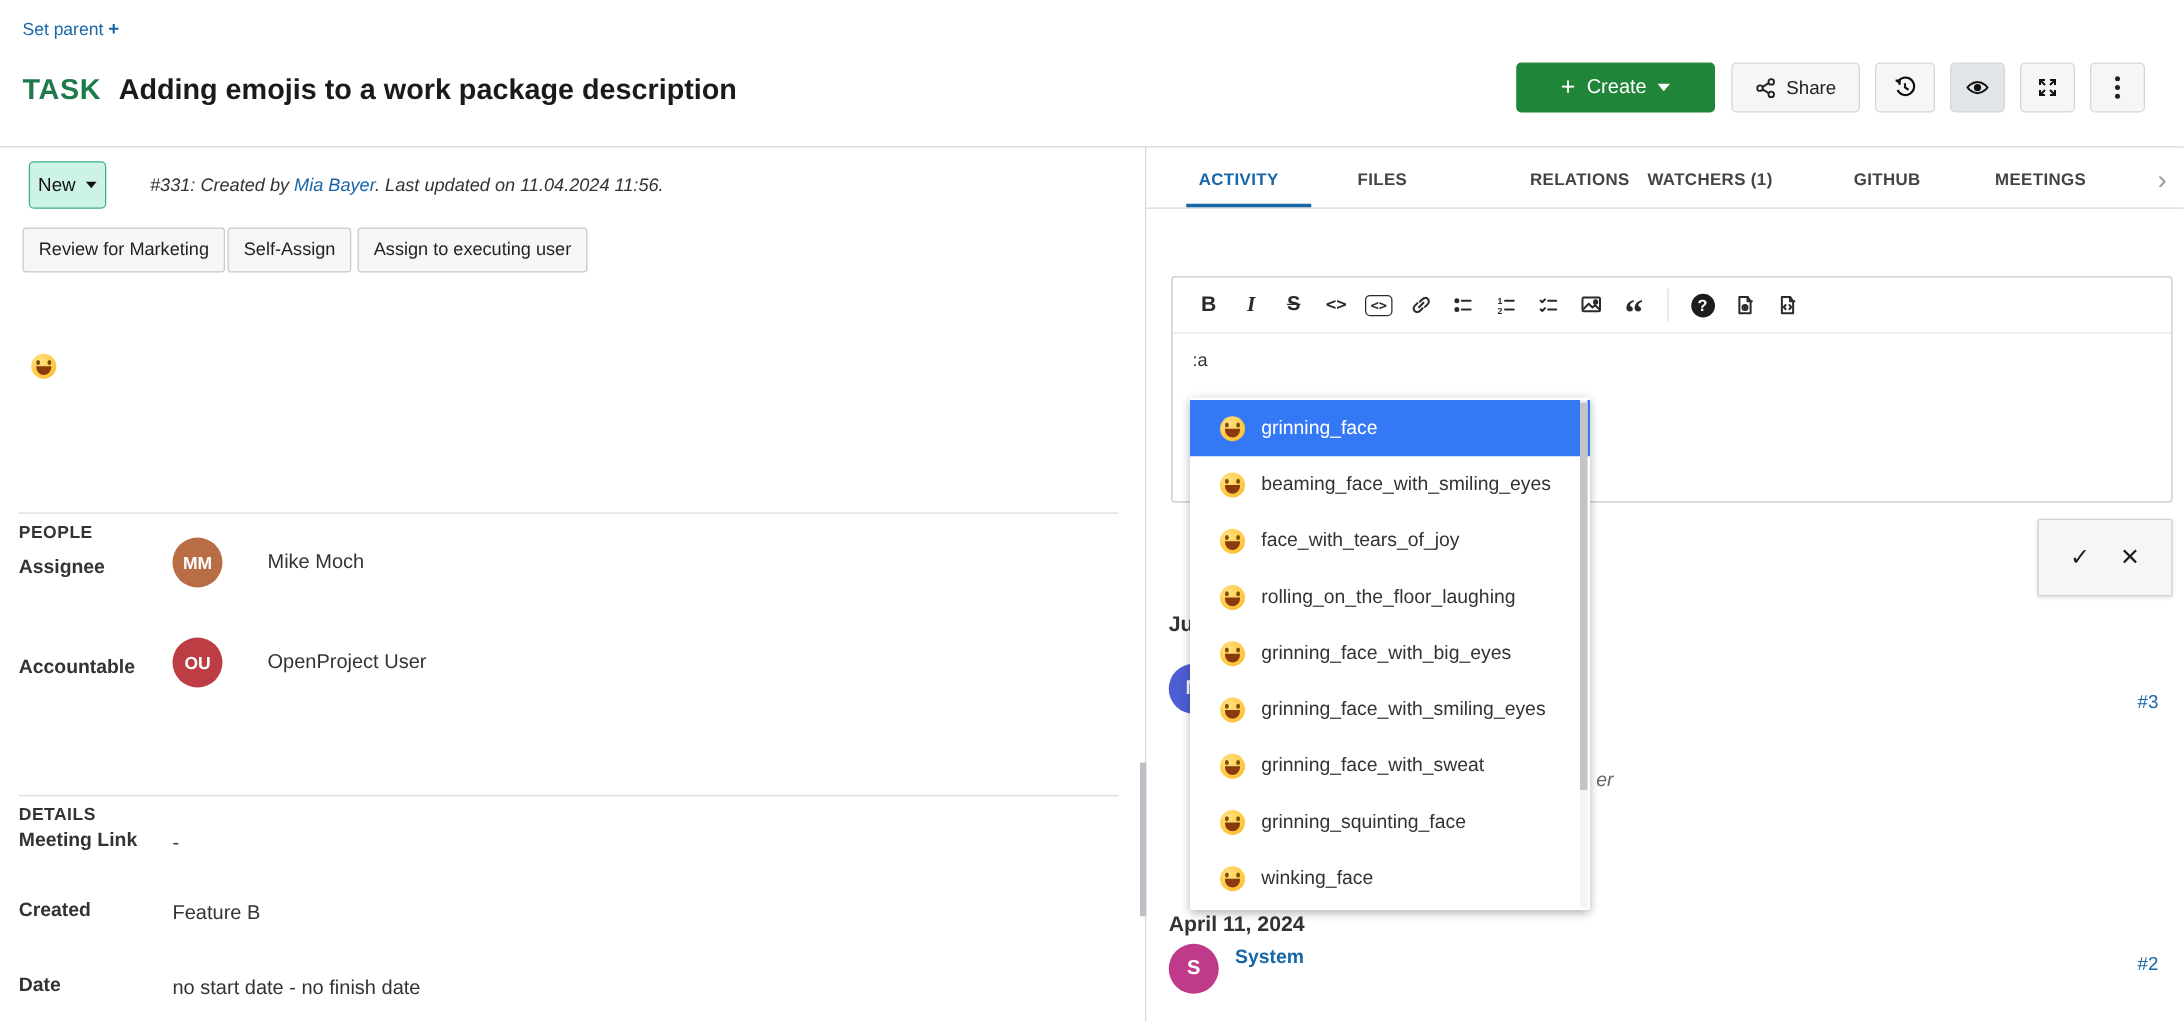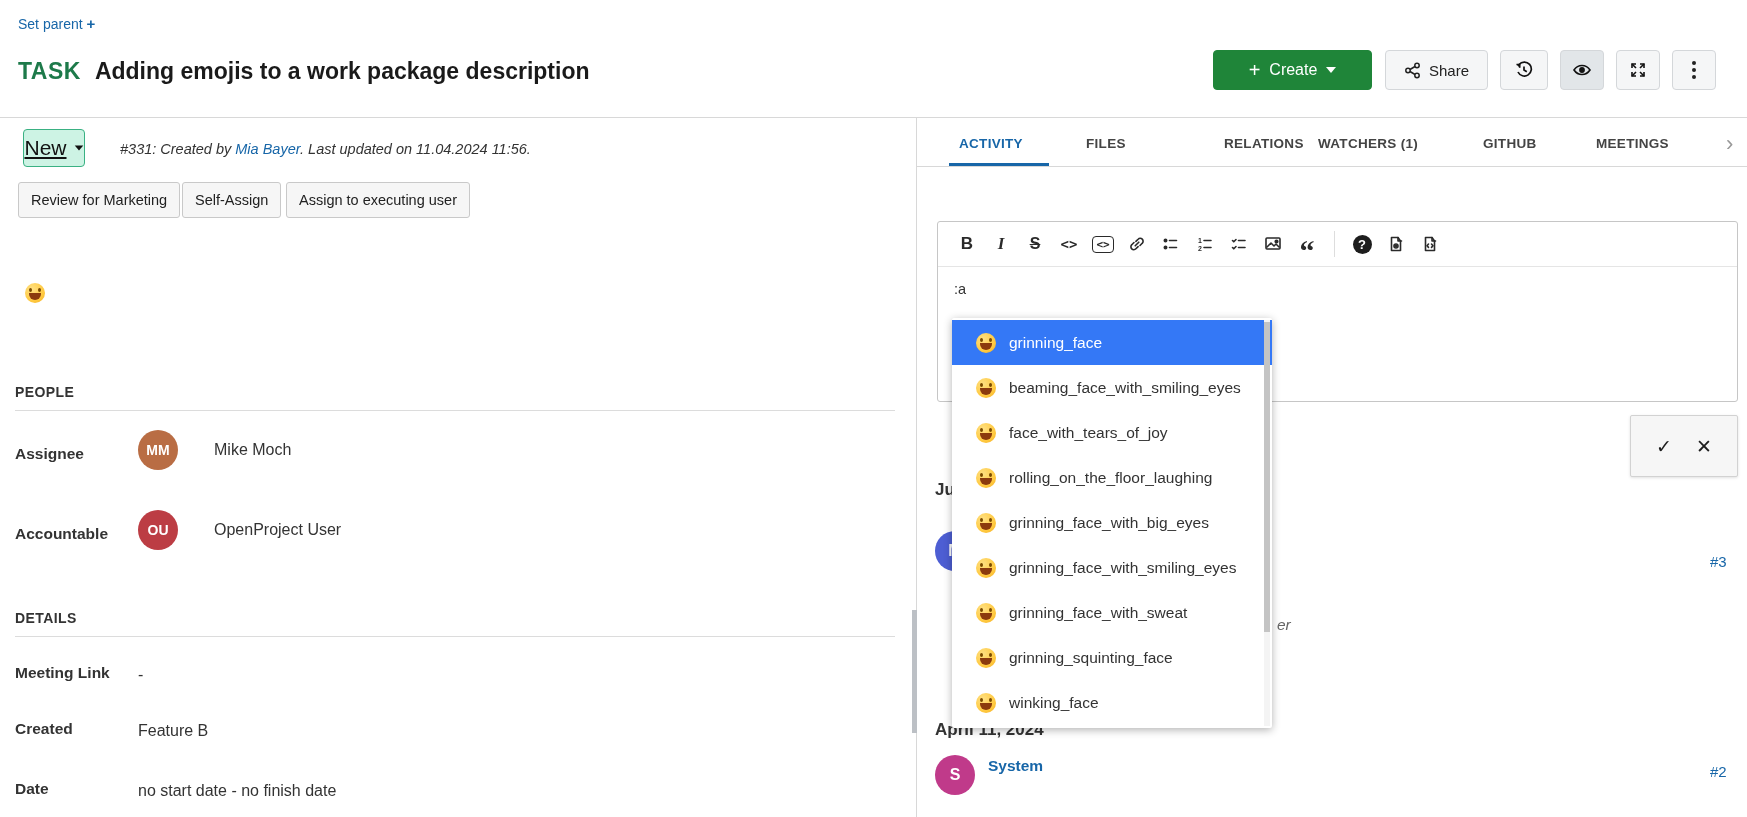--- a/index.html
+++ b/index.html
@@ -30,36 +30,36 @@
   .kebab-btn{ left:1672px; width:44px; }
   .kdots { display:flex; flex-direction:column; gap:3px; }
   .kdots i { width:4px; height:4px; background:#222; border-radius:50%; }
 
   .hr-top { left:0; top:117px; width:1747px; height:1px; background:#d8d8d8; }
   .v-divider { left:916px; top:117px; width:1px; height:700px; background:#d8d8d8; }
 
   
   .status-pill { left:23px; top:129px; width:62px; height:38px; background:#cdf3e4;
                  border:1px solid #3ab183; border-radius:4px; display:flex; align-items:center;
-                 justify-content:center; gap:7px; font-size:21px; color:#111; cursor:pointer;text-decoration:underline; }
+                 justify-content:center; gap:7px; font-size:15px; color:#111; cursor:pointer; }
   .status-pill .caret { border-top-color:#111; transform:scale(0.85); }
   .meta { left:120px; top:141px; font-size:14.5px; color:#333;font-style:italic; }
   .wf-btn { top:182px; height:36px; font-size:14.5px; background:#f6f6f6; border:1px solid #c9c9c9;
             border-radius:3px; padding:0 12px; }
   .wf1 { left:18px; } .wf2 { left:182px; } .wf3 { left:286px; }
 
   .face { width:20px; height:20px; border-radius:50%; position:relative; flex:none;
           background:radial-gradient(circle at 35% 30%, #ffe082, #ffc83d 65%, #f0a823); display:inline-block; }
   .face::before { content:""; position:absolute; left:4px; top:5px; width:3px; height:4px;
                   border-radius:50%; background:#7a4b00; box-shadow:9px 0 0 #7a4b00; }
   .face::after { content:""; position:absolute; left:4px; top:10px; width:12px; height:7px;
                  border-radius:0 0 12px 12px; background:#8b3a0e; }
   .desc-emoji { left:25px; top:283px; }
 
-  .section-h { font-size:14px; font-weight:700; color:#333; letter-spacing:0.4px; }
+  .section-h { font-size:14px; font-weight:700; color:#333; letter-spacing:0.4px;margin-top:33px; }
   .sec-hr { height:1px; background:#dcdcdc; width:880px; left:15px; }
   .field-label { font-size:15.5px; font-weight:700; color:#333; }
   .field-value { font-size:16px; color:#333; }
   .avatar { width:40px; height:40px; border-radius:50%; color:#fff; font-size:14px; font-weight:700;
             display:flex; align-items:center; justify-content:center; flex:none; }
   .user-row { display:flex; align-items:center; gap:8px; }
   .user-name { font-size:16px; color:#333;margin-left:28px; }
 
   
   .tab { top:136px; font-size:13.5px; font-weight:700; color:#444; letter-spacing:0.3px; cursor:pointer; }
@@ -97,21 +97,21 @@
   
   .dropdown { left:952px; top:318px; width:320px; height:410px; background:#fff; z-index:30;
               box-shadow:0 2px 8px rgba(0,0,0,0.3); border-radius:2px; padding-top:2px; }
   .dd-item { height:45px; display:flex; align-items:center; gap:13px; padding-left:24px;
              font-size:15.5px; color:#333; cursor:pointer; }
   .dd-item.active { background:#3478f6; color:#fff; }
   .dd-track { position:absolute; right:2px; top:2px; bottom:2px; width:6px; background:#f4f4f4; }
   .dd-thumb { position:absolute; right:2px; top:4px; width:6px; height:310px; background:#c4c4c4; cursor:pointer; }
 
   
-  .day-h { font-size:17px; font-weight:700; color:#333; z-index:1; white-space:nowrap; }
+  .day-h { font-size:17px; font-weight:700; color:#333; z-index:1; white-space:nowrap;margin-top:10px; }
   .frag-ju { left:935px; top:480px; }
   .avatar-m { left:935px; top:531px; background:#4d5ed3; z-index:1; font-size:16px; }
   .ref { font-size:15px; color:#1766a8; z-index:1; }
   .ref3 { left:1710px; top:553px; }
   .frag-er { left:1277px; top:600px; font-size:15.5px; font-style:italic; color:#666; z-index:1;margin-top:16px; }
   .april-h { left:935px; top:720px; z-index:1; }
   .panel-thumb { left:912px; top:610px; width:5px; height:123px; background:#bcc0c5; z-index:40; cursor:pointer; }
 
   .avatar-s { left:935px; top:755px; background:#c03a8a; font-size:16px; }
   .sys-name { left:988px; top:757px; font-size:15.5px; font-weight:700; }

